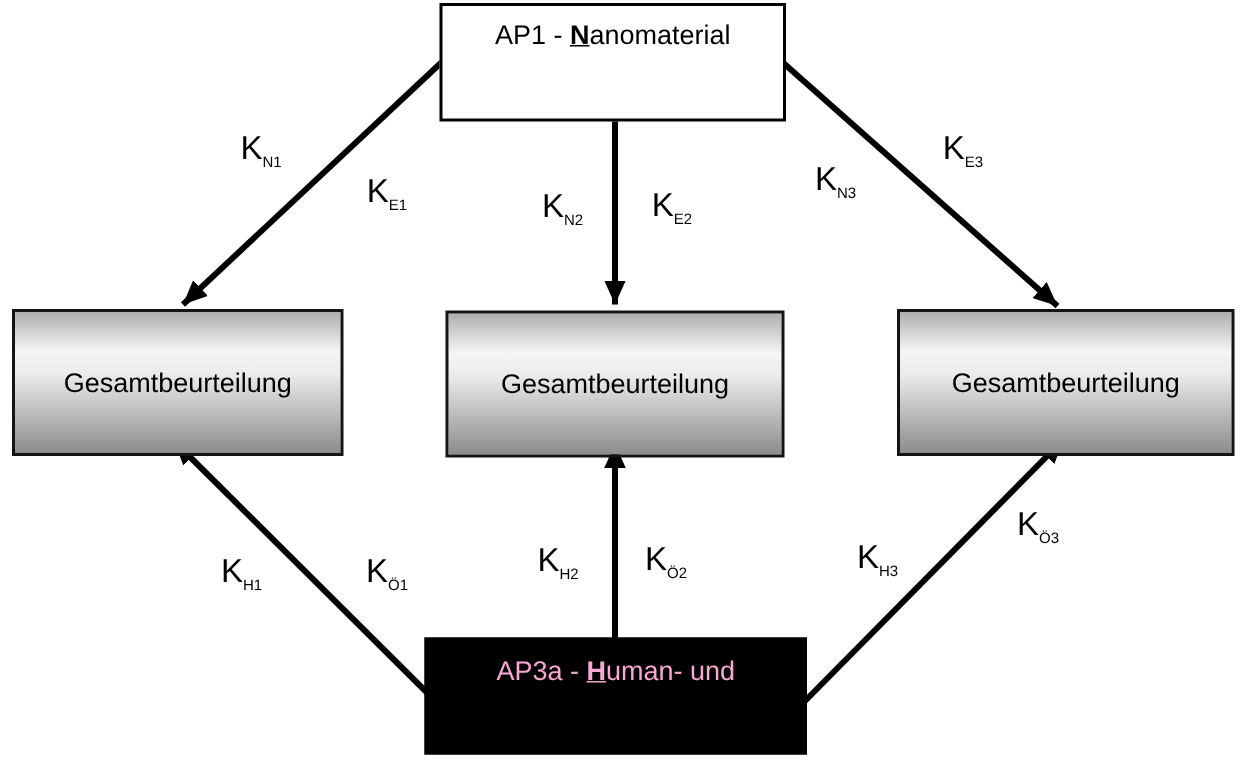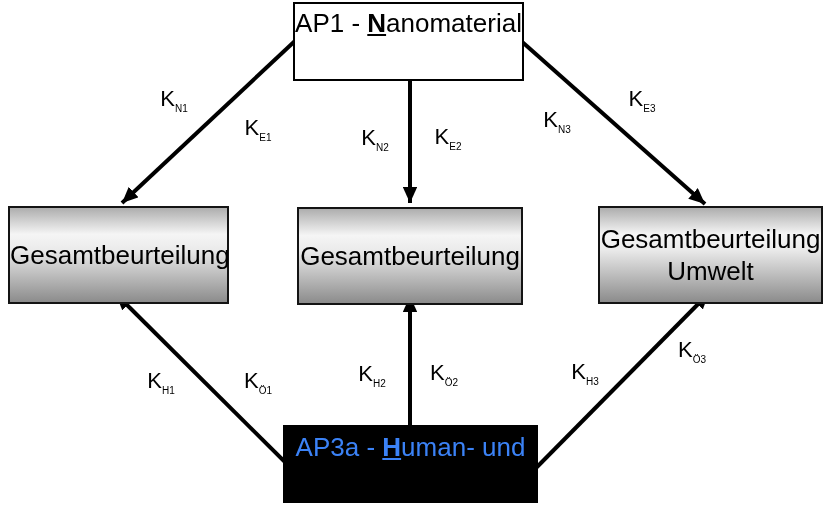--- a/index.html
+++ b/index.html
@@ -1,28 +1,28 @@
 <!DOCTYPE html>
 <html><head>
 <meta charset="utf-8">
 <style>
   html,body{margin:0;padding:0;background:#ffffff;}
   .stage{
     position:relative;width:832px;height:509px;background:#ffffff;
     font-family:"Liberation Sans",sans-serif;color:#000;overflow:hidden;
   }
   .arrows{position:absolute;left:0;top:0;width:832px;height:509px;}
-  .box{position:absolute;box-sizing:border-box;text-align:center;font-size:26px;}
+  .box{position:absolute;box-sizing:border-box;text-align:center;font-size:18px;}
   .box-top{
     left:293px;top:2px;width:231px;height:79px;
     background:#ffffff;border:2px solid #000;line-height:26px;padding-top:6px;
   }
   .box-bottom{
     left:283px;top:425px;width:255px;height:78px;
-    background:#000000;border:2px solid #000;color:#3b82f6;line-height:26px;padding-top:7px;
+    background:#000000;border:2px solid #000;color:#f9a8d4;line-height:26px;padding-top:7px;
   }
   .box-mid{
     height:98px;border:2px solid #141414;
     background:linear-gradient(180deg,#aeaeae 0%,#f5f5f5 28%,#ebebeb 44%,#8c8c8c 100%);
     display:flex;flex-direction:column;justify-content:center;line-height:32px;
   }
   .box-arbeiter{left:8px;top:206px;width:221px;}
   .box-verbraucher{left:297px;top:207px;width:226px;}
   .box-umwelt{left:598px;top:206px;width:225px;}
   .em{font-weight:bold;text-decoration:underline;}
@@ -68,21 +68,20 @@
   </div>
 
   <div class="box box-mid box-arbeiter">
     <div>Gesamtbeurteilung</div>
   </div>
   <div class="box box-mid box-verbraucher">
     <div>Gesamtbeurteilung</div>
   </div>
   <div class="box box-mid box-umwelt">
     <div>Gesamtbeurteilung</div>
-    <div>Umwelt</div>
   </div>
 
   <div class="box box-bottom">
     <div><span>AP3a - </span><span class="em">H</span><span>uman- und</span></div>
   </div>
 
   <span class="klabel pos-kn1"><span>K</span><sub>N1</sub></span>
   <span class="klabel pos-ke1"><span>K</span><sub>E1</sub></span>
   <span class="klabel pos-kn2"><span>K</span><sub>N2</sub></span>
   <span class="klabel pos-ke2"><span>K</span><sub>E2</sub></span>

